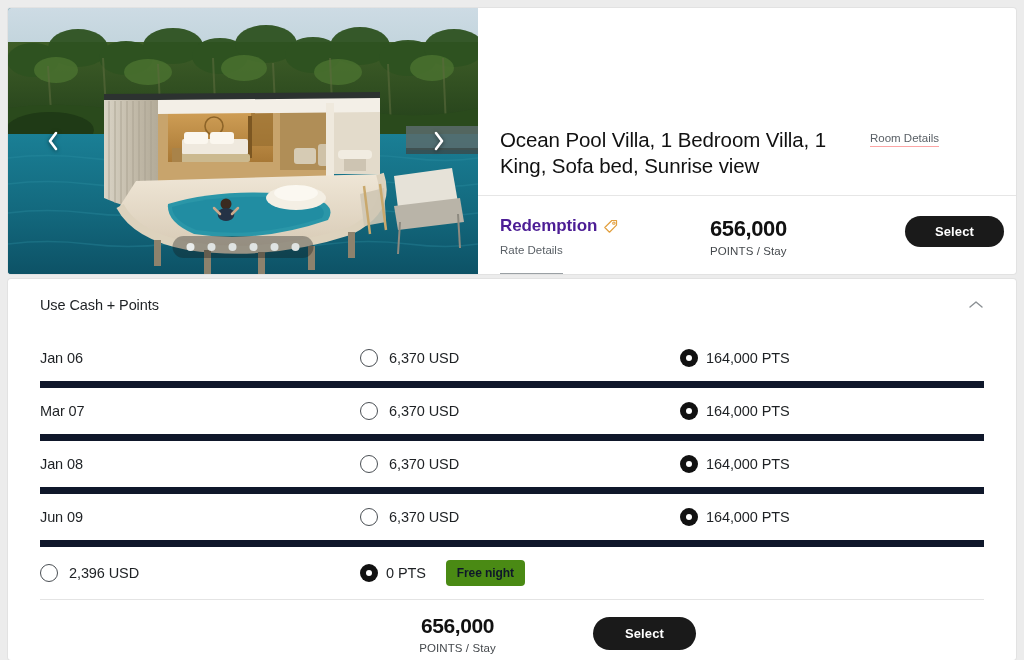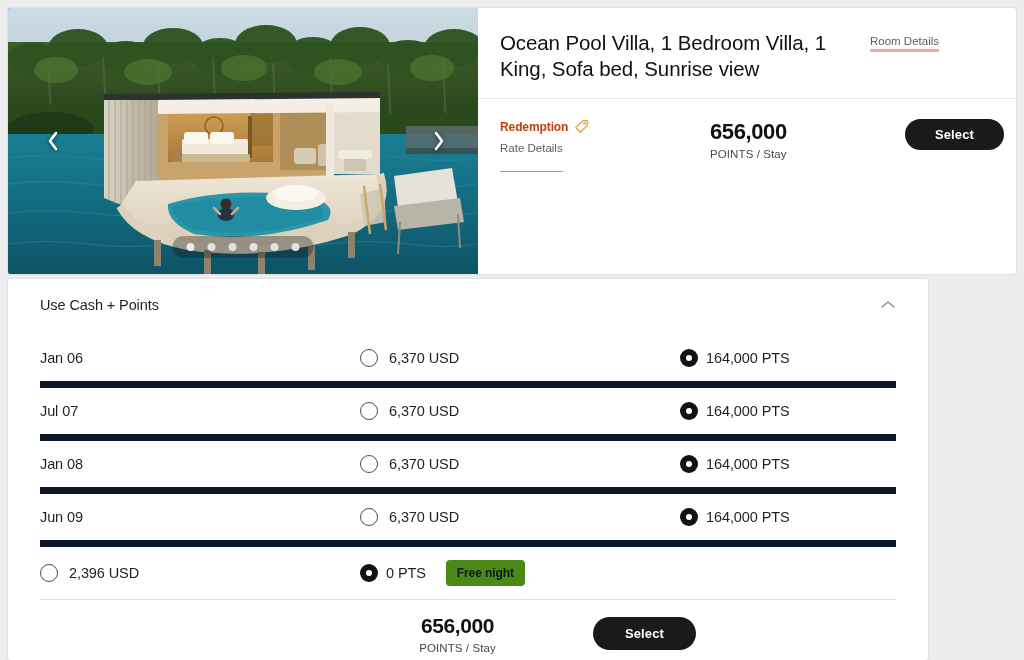--- a/index.html
+++ b/index.html
@@ -29,20 +29,21 @@
   
   .top-card {
     position: relative;
     display: flex;
     width: 1008px;
     height: 266px;
     background: #ffffff;
     border-radius: 3px;
     overflow: hidden;
     box-shadow: 0 0 0 1px rgba(0,0,0,0.04);
+    align-items: flex-end;
   }
 
   
   .gallery {
     position: relative;
     width: 470px;
     height: 266px;
     flex: 0 0 470px;
     overflow: hidden;
     background: #0e5e72;
@@ -108,21 +109,21 @@
     font-weight: 400;
     letter-spacing: -0.1px;
     color: #111111;
     max-width: 360px;
     flex: 1;
   }
 
   .room-details-link {
     font-size: 11.5px;
     color: #5a6066;
-    border-bottom: 3px solid #fca5a5;
+    border-bottom: 1px solid #fca5a5;
     padding-bottom: 2px;
     cursor: pointer;
     white-space: nowrap;
     margin-top: 5px;
     margin-left: 10px;
   }
 
   .info-divider {
     height: 1px;
     background: #e6e6e6;
@@ -134,23 +135,23 @@
     align-items: flex-start;
     padding: 20px 22px 0 22px;
   }
 
   .rate-left { width: 210px; flex: 0 0 210px; }
 
   .redemption-line {
     display: flex;
     align-items: center;
     gap: 6px;
-    font-size: 12px;
+    font-size: 17px;
     font-weight: 700;
-    color: #c2410c;
+    color: #4c1d95;
     letter-spacing: -0.1px;
   }
   .tag-icon { display:block; }
 
   .rate-details-link {
     display: inline-block;
     margin-top: 8px;
     font-size: 11.5px;
     color: #5a6066;
     border-bottom: 1px solid #9aa0a4;
@@ -186,21 +187,21 @@
     letter-spacing: 0.1px;
     padding: 0 30px;
     height: 31px;
     cursor: pointer;
   }
 
   
   .cp-panel {
     position: relative;
     margin-top: 5px;
-    width: 920px;
+    width: 1008px;
     background: #ffffff;
     border-radius: 3px;
     box-shadow: 0 0 0 1px rgba(0,0,0,0.04);
     padding: 0 32px;
     height: 381px;
     overflow: hidden;
   }
 
   .cp-header {
     display: flex;
@@ -525,21 +526,21 @@
           <div class="cp-opt cash">
             <span class="radio"></span>
             <span class="cp-opt-label">6,370 USD</span>
           </div>
           <div class="cp-opt pts">
             <span class="radio checked"></span>
             <span class="cp-opt-label">164,000 PTS</span>
           </div>
         </div>
         <div class="cp-row">
-          <div class="cp-date">Jul 07</div>
+          <div class="cp-date">Mar 07</div>
           <div class="cp-opt cash">
             <span class="radio"></span>
             <span class="cp-opt-label">6,370 USD</span>
           </div>
           <div class="cp-opt pts">
             <span class="radio checked"></span>
             <span class="cp-opt-label">164,000 PTS</span>
           </div>
         </div>
         <div class="cp-row">

